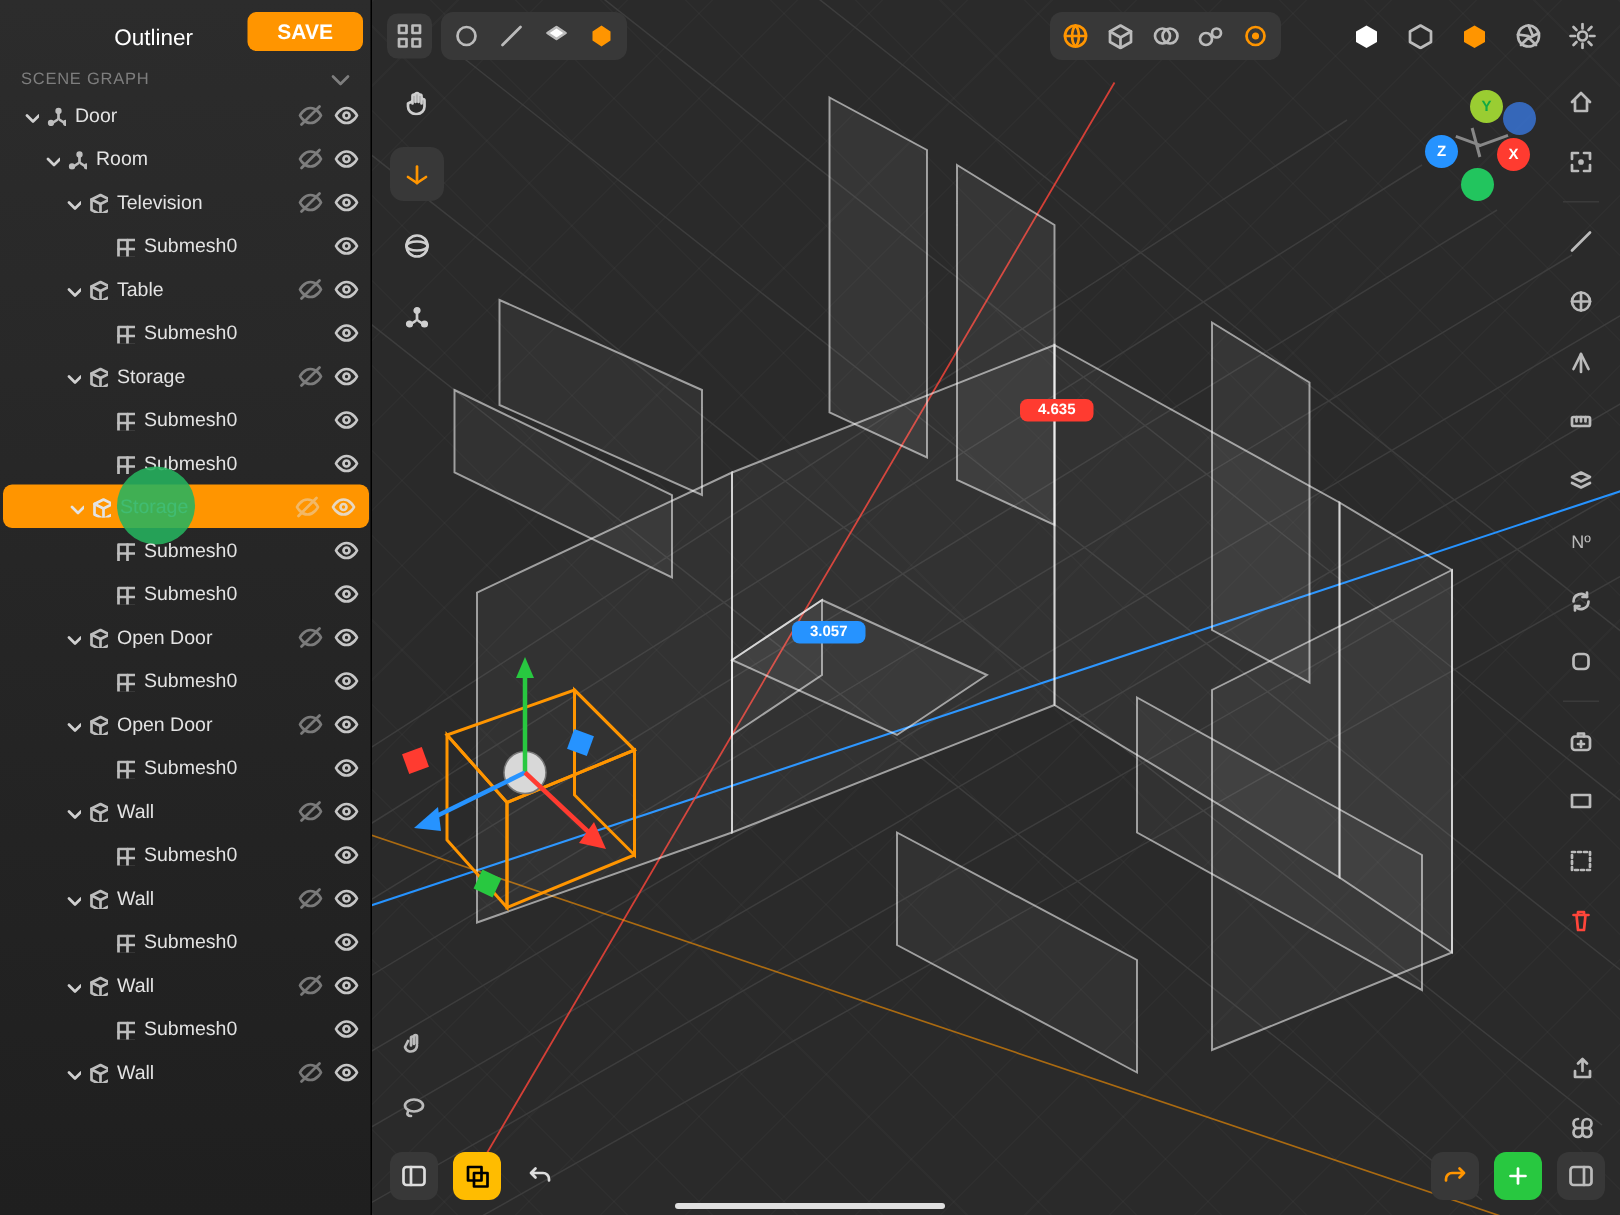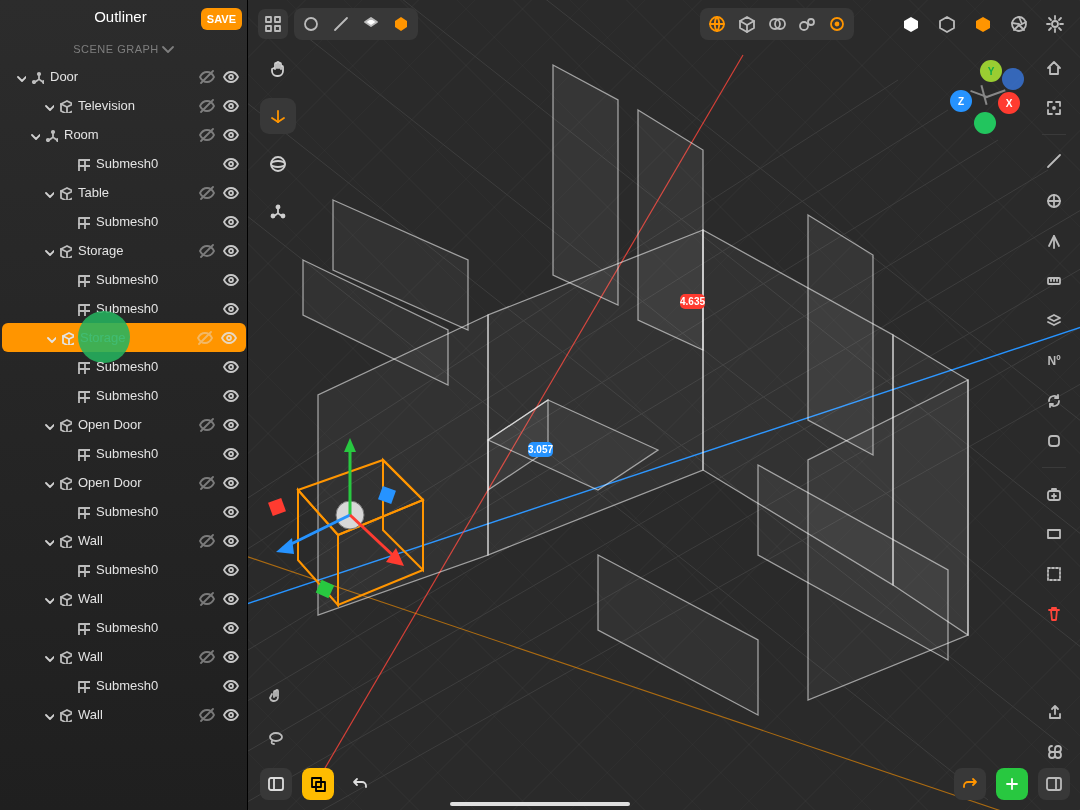--- a/index.html
+++ b/index.html
@@ -14,24 +14,24 @@
     --green: #25b35e;
     --green-accent: #28c840;
     --blue: #2693ff;
     --red: #ff3b30;
     --yellow: #ffcc00;
   }
   body { margin:0; background:var(--bg); font-family:-apple-system, Helvetica, Arial, sans-serif; color:var(--text); width:1080px; height:810px; overflow:hidden; position:relative; }
 
   
   .outliner { position:absolute; left:0; top:0; width:248px; height:810px; background:linear-gradient(180deg,#2c2c2c 0%, #1f1f1f 100%); box-shadow:inset -1px 0 0 #000; overflow:hidden; }
-  .outliner-header { display:flex; align-items:flex-start; justify-content:space-between; padding:8px 6px 4px 0; }
+  .outliner-header { display:flex; align-items:flex-end; justify-content:space-between; padding:8px 6px 4px 0; }
   .outliner-title { font-size:15px; font-weight:400; color:#fff; flex:1; text-align:center; }
-  .save-btn { background:var(--orange); color:#fff; border:none; border-radius:6px; padding:5px 6px; font-size:11px; font-weight:600; }
-  .section-header { display:flex; align-items:center; justify-content:center; padding:6px 12px 6px 14px; color:#7e7e7e; font-size:11px; letter-spacing:.5px; }
+  .save-btn { background:var(--orange); color:#fff; border:none; border-radius:6px; padding:5px 20px; font-size:14px; font-weight:600; }
+  .section-header { display:flex; align-items:center; justify-content:space-between; padding:6px 12px 6px 14px; color:#7e7e7e; font-size:11px; letter-spacing:.5px; }
   .outliner-scroll { position:absolute; top:62px; bottom:0; left:0; right:0; overflow:hidden; }
   .node-row { display:flex; align-items:center; height:29px; position:relative; font-size:13px; color:#e3e3e3; }
   .node-row .chev { width:12px; height:12px; margin-right:4px; opacity:.9; }
   .node-row .type-ic { width:14px; height:14px; margin-right:6px; opacity:.8; }
   .node-row .label { flex:1; white-space:nowrap; overflow:hidden; text-overflow:ellipsis; }
   .row-actions { display:flex; align-items:center; gap:6px; padding-right:8px; }
   .row-actions svg, .row-actions .lock { width:16px; height:16px; }
   .eye { opacity:.85; }
   .slash-eye { opacity:.45; }
   .lock { color:#fff; }
@@ -82,21 +82,21 @@
       #1b1b1b;
       overflow:hidden;
   }
   .viewport::before {
     content:""; position:absolute; inset:0;
     background-image:
       repeating-linear-gradient(45deg, rgba(255,255,255,.02) 0 1px, transparent 1px 40px),
       repeating-linear-gradient(-45deg, rgba(255,255,255,.02) 0 1px, transparent 1px 40px);
   }
 
-  .badge { position:absolute; padding:2px 0; border-radius:5px; color:#fff; font-size:10px; font-weight:600;margin-top:28px; }
+  .badge { position:absolute; padding:2px 12px; border-radius:5px; color:#fff; font-size:10px; font-weight:600; }
   .badge.red { background:var(--red); }
   .badge.blue { background:var(--blue); }
 
   
   .gizmo { position:absolute; right:60px; top:60px; width:70px; height:70px; }
   .gizmo .ball { position:absolute; width:22px; height:22px; border-radius:50%; display:flex; align-items:center; justify-content:center; font-size:10px; font-weight:700; color:#fff; }
   .gizmo .stick { position:absolute; background:#888; }
 
   svg.icon { width:18px; height:18px; stroke:currentColor; fill:none; stroke-width:1.8; stroke-linecap:round; stroke-linejoin:round; }
 </style>
@@ -218,52 +218,52 @@
           <svg class="icon slash-eye">
             <path d="M2 9s2.5-5 7-5 7 5 7 5-2.5 5-7 5-7-5-7-5z"></path>
             <line x1="3" y1="15" x2="15" y2="3"></line>
           </svg>
           <svg class="icon eye">
             <path d="M2 9s2.5-5 7-5 7 5 7 5-2.5 5-7 5-7-5-7-5z"></path>
             <circle cx="9" cy="9" r="2"></circle>
           </svg>
         </span>
       </div>
-      <div class="node-row ind2">
-        <svg class="icon chev">
-          <polyline points="4 6 8 10 12 6"></polyline>
-        </svg>
-        <svg class="icon type-ic">
-          <polygon points="9,2 15,5 15,12 9,15 3,12 3,5"></polygon>
-          <polyline points="3,5 9,8 15,5"></polyline>
-          <line x1="9" y1="8" x2="9" y2="15"></line>
-        </svg>
-        <span class="label">Television</span>
-        <span class="row-actions">
-          <svg class="icon slash-eye">
-            <path d="M2 9s2.5-5 7-5 7 5 7 5-2.5 5-7 5-7-5-7-5z"></path>
-            <line x1="3" y1="15" x2="15" y2="3"></line>
-          </svg>
-          <svg class="icon eye">
-            <path d="M2 9s2.5-5 7-5 7 5 7 5-2.5 5-7 5-7-5-7-5z"></path>
-            <circle cx="9" cy="9" r="2"></circle>
-          </svg>
-        </span>
-      </div>
       <div class="node-row ind1">
         <svg class="icon chev">
           <polyline points="4 6 8 10 12 6"></polyline>
         </svg>
         <svg class="icon type-ic">
           <circle cx="9" cy="4" r="1.2" fill="currentColor"></circle>
           <circle cx="4" cy="12" r="1.2" fill="currentColor"></circle>
           <circle cx="14" cy="12" r="1.2" fill="currentColor"></circle>
           <path d="M9 5v4M8 10l-3 2M10 10l3 2"></path>
         </svg>
         <span class="label">Room</span>
+        <span class="row-actions">
+          <svg class="icon slash-eye">
+            <path d="M2 9s2.5-5 7-5 7 5 7 5-2.5 5-7 5-7-5-7-5z"></path>
+            <line x1="3" y1="15" x2="15" y2="3"></line>
+          </svg>
+          <svg class="icon eye">
+            <path d="M2 9s2.5-5 7-5 7 5 7 5-2.5 5-7 5-7-5-7-5z"></path>
+            <circle cx="9" cy="9" r="2"></circle>
+          </svg>
+        </span>
+      </div>
+      <div class="node-row ind2">
+        <svg class="icon chev">
+          <polyline points="4 6 8 10 12 6"></polyline>
+        </svg>
+        <svg class="icon type-ic">
+          <polygon points="9,2 15,5 15,12 9,15 3,12 3,5"></polygon>
+          <polyline points="3,5 9,8 15,5"></polyline>
+          <line x1="9" y1="8" x2="9" y2="15"></line>
+        </svg>
+        <span class="label">Television</span>
         <span class="row-actions">
           <svg class="icon slash-eye">
             <path d="M2 9s2.5-5 7-5 7 5 7 5-2.5 5-7 5-7-5-7-5z"></path>
             <line x1="3" y1="15" x2="15" y2="3"></line>
           </svg>
           <svg class="icon eye">
             <path d="M2 9s2.5-5 7-5 7 5 7 5-2.5 5-7 5-7-5-7-5z"></path>
             <circle cx="9" cy="9" r="2"></circle>
           </svg>
         </span>
@@ -794,21 +794,21 @@
         <line x1="12" y1="6" x2="12" y2="9"></line>
       </svg>
     </div>
   <div class="mini-btn">
       <svg class="icon">
         <polygon points="9,3 15,6 9,9 3,6"></polygon>
         <polyline points="3,10 9,13 15,10"></polyline>
       </svg>
     </div>
   <div class="mini-btn">
-      <span style="font-size:12px;font-weight:700;">Nº</span>
+      <span style="font-size:12px;font-weight:400;">Nº</span>
     </div>
   <div class="mini-btn">
       <svg class="icon">
         <path d="M4 9a5 5 0 019-3M14 9a5 5 0 01-9 3"></path>
         <polyline points="13 3 13 6 10 6"></polyline>
         <polyline points="5 15 5 12 8 12"></polyline>
       </svg>
     </div>
   <div class="mini-btn">
       <svg class="icon">

